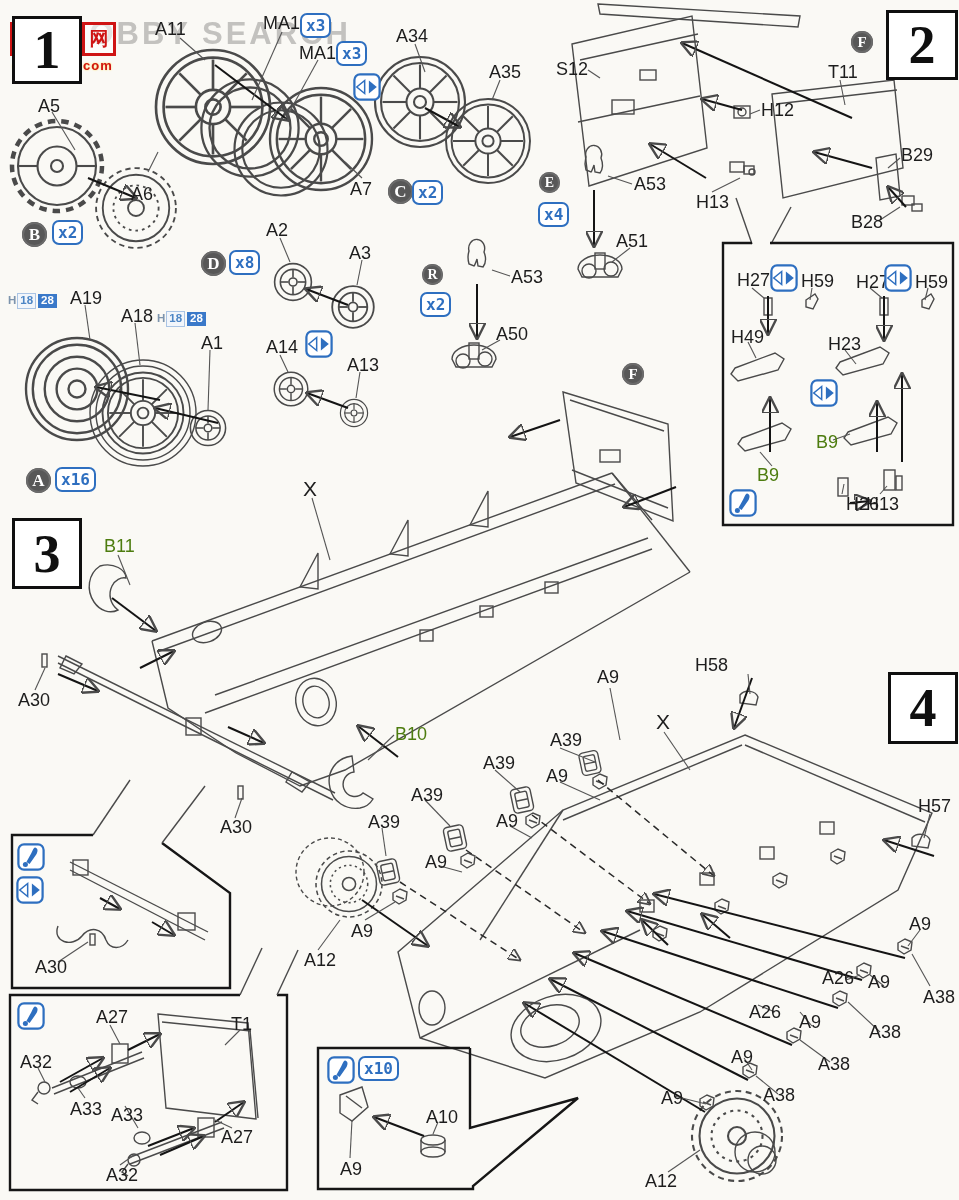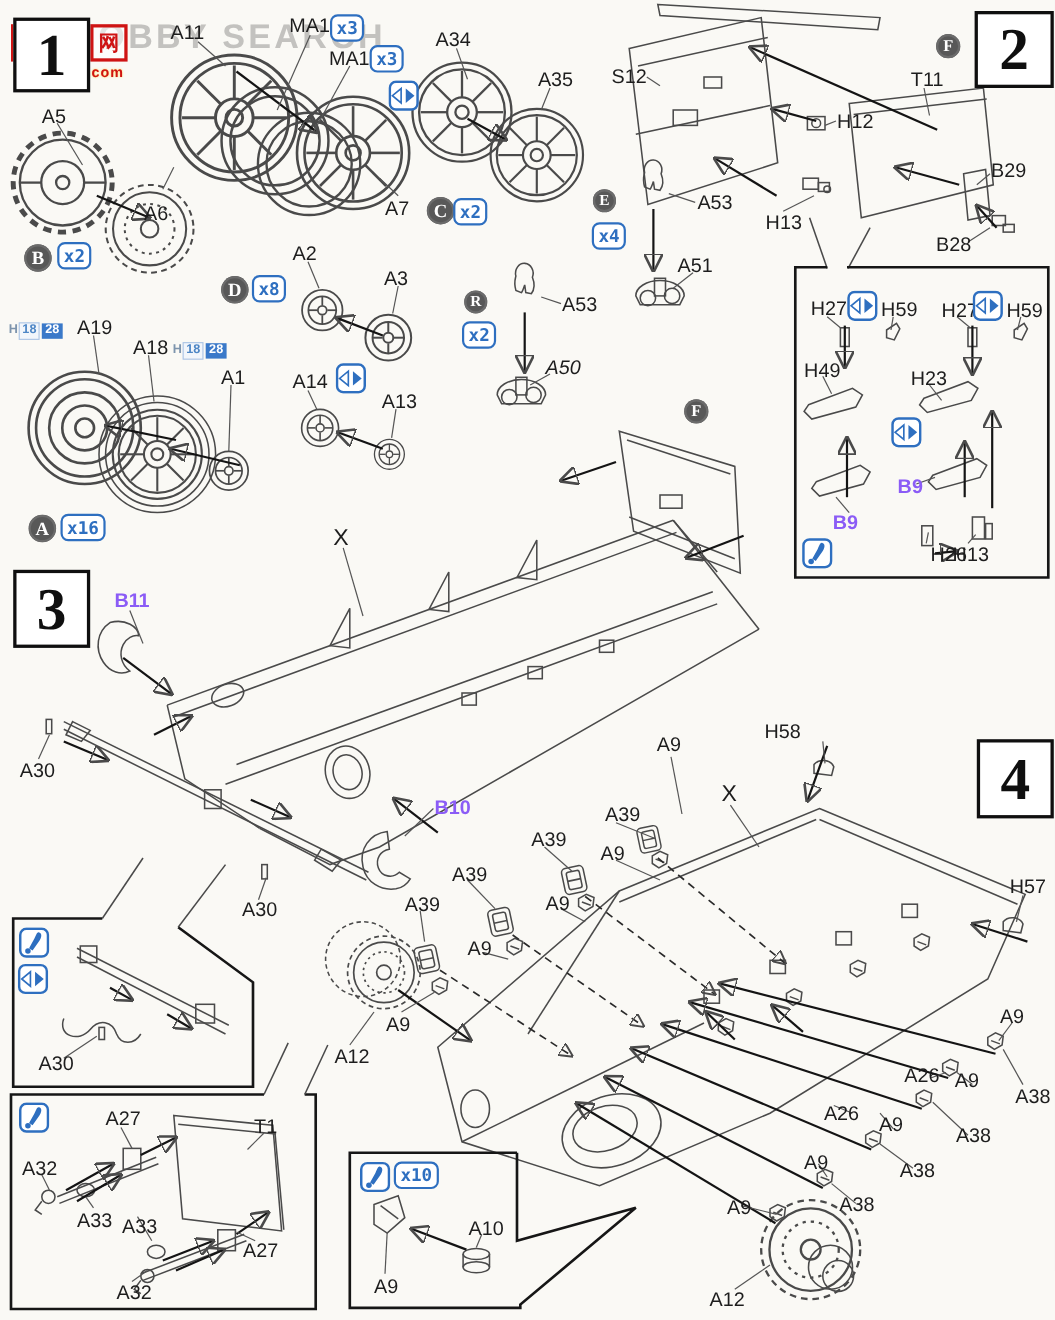--- a/index.html
+++ b/index.html
@@ -8,21 +8,21 @@
   #art{position:absolute;left:0;top:0;}
   #art line,#art path,#art circle,#art ellipse,#art rect,#art polyline,#art polygon{
       stroke:#4a4a4a;fill:none;stroke-width:1.4;}
   #art .box{stroke:#161616;stroke-width:2.4;}
   #art .ar{stroke:#141414;stroke-width:2;}
   #art .da{stroke:#2a2a2a;stroke-width:1.5;stroke-dasharray:7 5;}
   #art .ld{stroke:#555;stroke-width:1.1;}
   #art .teeth{stroke-width:3;}
   #overlay{position:absolute;left:0;top:0;width:100%;height:100%;}
   .plabel{position:absolute;color:#1d1d1d;font-size:18px;line-height:1.05;white-space:nowrap;}
-  .plabel.blue{color:#8b5cf6;font-weight:bold;}
+  .plabel.blue{color:#4d7c0f;}
   .plabel.big{font-size:21px;}
   .step-box{position:absolute;border:3px solid #0f0f0f;background:#fff;display:flex;
             align-items:center;justify-content:center;}
   .step-box span{font-family:"Liberation Serif",serif;font-weight:700;font-size:54px;color:#0f0f0f;}
   .lbadge{position:absolute;border-radius:50%;background:#585858;color:#fff;
           font-family:"Liberation Serif",serif;font-weight:700;display:flex;
           align-items:center;justify-content:center;box-shadow:inset 0 0 0 2px #6b6b6b;}
   .mbadge{position:absolute;background:#fff;border:2.4px solid #2e6fc0;border-radius:7px;
           color:#2e6fc0;font-weight:700;font-size:16px;line-height:1;padding:3px 4px 2px 4px;
           font-family:"DejaVu Sans Mono",monospace;white-space:nowrap;}
@@ -443,21 +443,21 @@
       <div class="plabel" style="left: 266px; top: 221px;">A2</div>
       <div class="plabel" style="left: 349px; top: 244px; text-align: right;">A3</div>
       <div class="plabel" style="left: 70px; top: 289px;">A19</div>
       <div class="plabel" style="left: 121px; top: 307px;">A18</div>
       <div class="plabel" style="left: 201px; top: 334px;">A1</div>
       <div class="plabel" style="left: 266px; top: 338px;">A14</div>
       <div class="plabel" style="left: 347px; top: 356px;">A13</div>
       <div class="plabel" style="left: 634px; top: 175px;">A53</div>
       <div class="plabel" style="left: 616px; top: 232px;">A51</div>
       <div class="plabel" style="left: 511px; top: 268px;">A53</div>
-      <div class="plabel" style="left: 496px; top: 325px; font-style: italic;">A50</div>
+      <div class="plabel" style="left: 496px; top: 325px;">A50</div>
       <div class="plabel" style="left: 556px; top: 60px;">S12</div>
       <div class="plabel" style="left: 828px; top: 63px;">T11</div>
       <div class="plabel" style="left: 761px; top: 101px;">H12</div>
       <div class="plabel" style="left: 696px; top: 193px;">H13</div>
       <div class="plabel" style="left: 901px; top: 146px;">B29</div>
       <div class="plabel" style="left: 851px; top: 213px;">B28</div>
       <div class="plabel" style="left: 737px; top: 271px;">H27</div>
       <div class="plabel" style="left: 801px; top: 272px;">H59</div>
       <div class="plabel" style="left: 856px; top: 273px;">H27</div>
       <div class="plabel" style="left: 915px; top: 273px;">H59</div>

